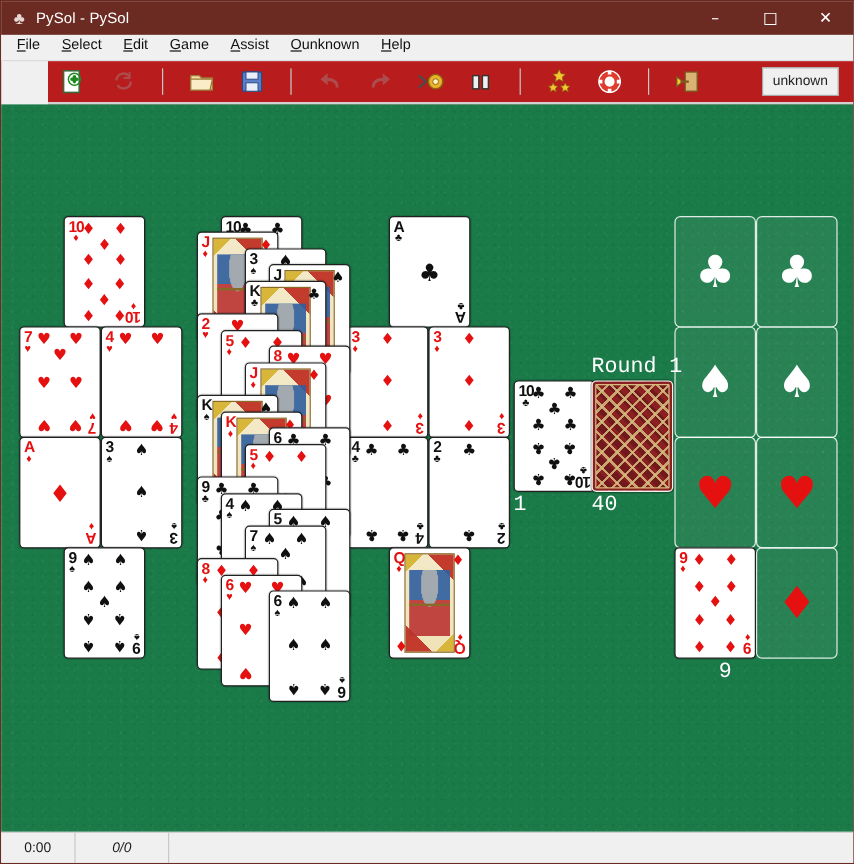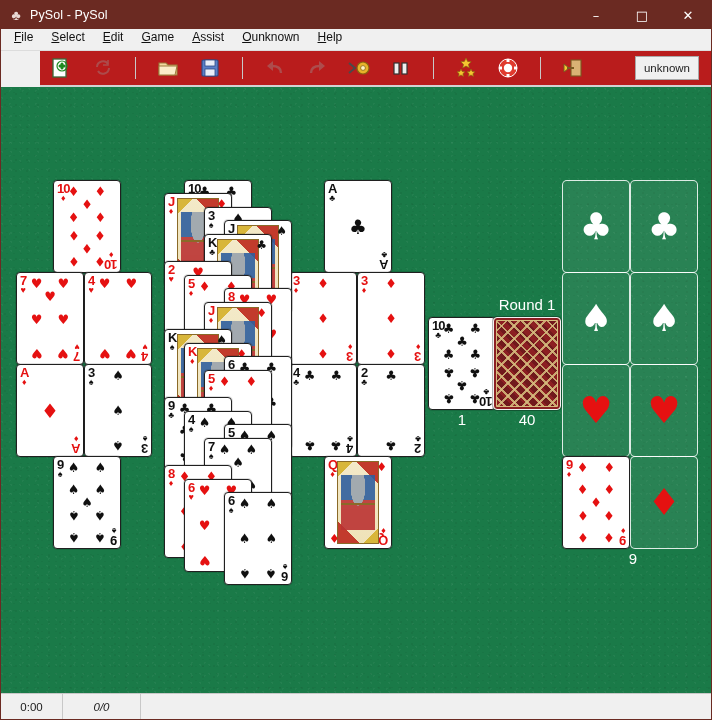--- a/index.html
+++ b/index.html
@@ -188,23 +188,22 @@
     font-family: "DejaVu Sans", sans-serif;
     font-size: 37px; line-height: 1;
   }
   .slot.white-pip { color: #ffffff; }
   .slot.red-pip { color: #e51111; }
 
   
   .tlabel {
     position: absolute;
     color: #ffffff;
-    font-size: 15px;
-    font-family: Liberation Sans, sans-serif;
-    text-align: center;
+    font-size: 18px;
+    font-family: Liberation Mono, monospace;
     white-space: nowrap;
   }
 
   
   #statusbar {
     height: 26px; flex: 0 0 26px;
     background: #f0f0f0;
     border-top: 1px solid #c8c8c8;
     display: flex; align-items: stretch;
     font-size: 11.5px; color: #1a1a1a;

